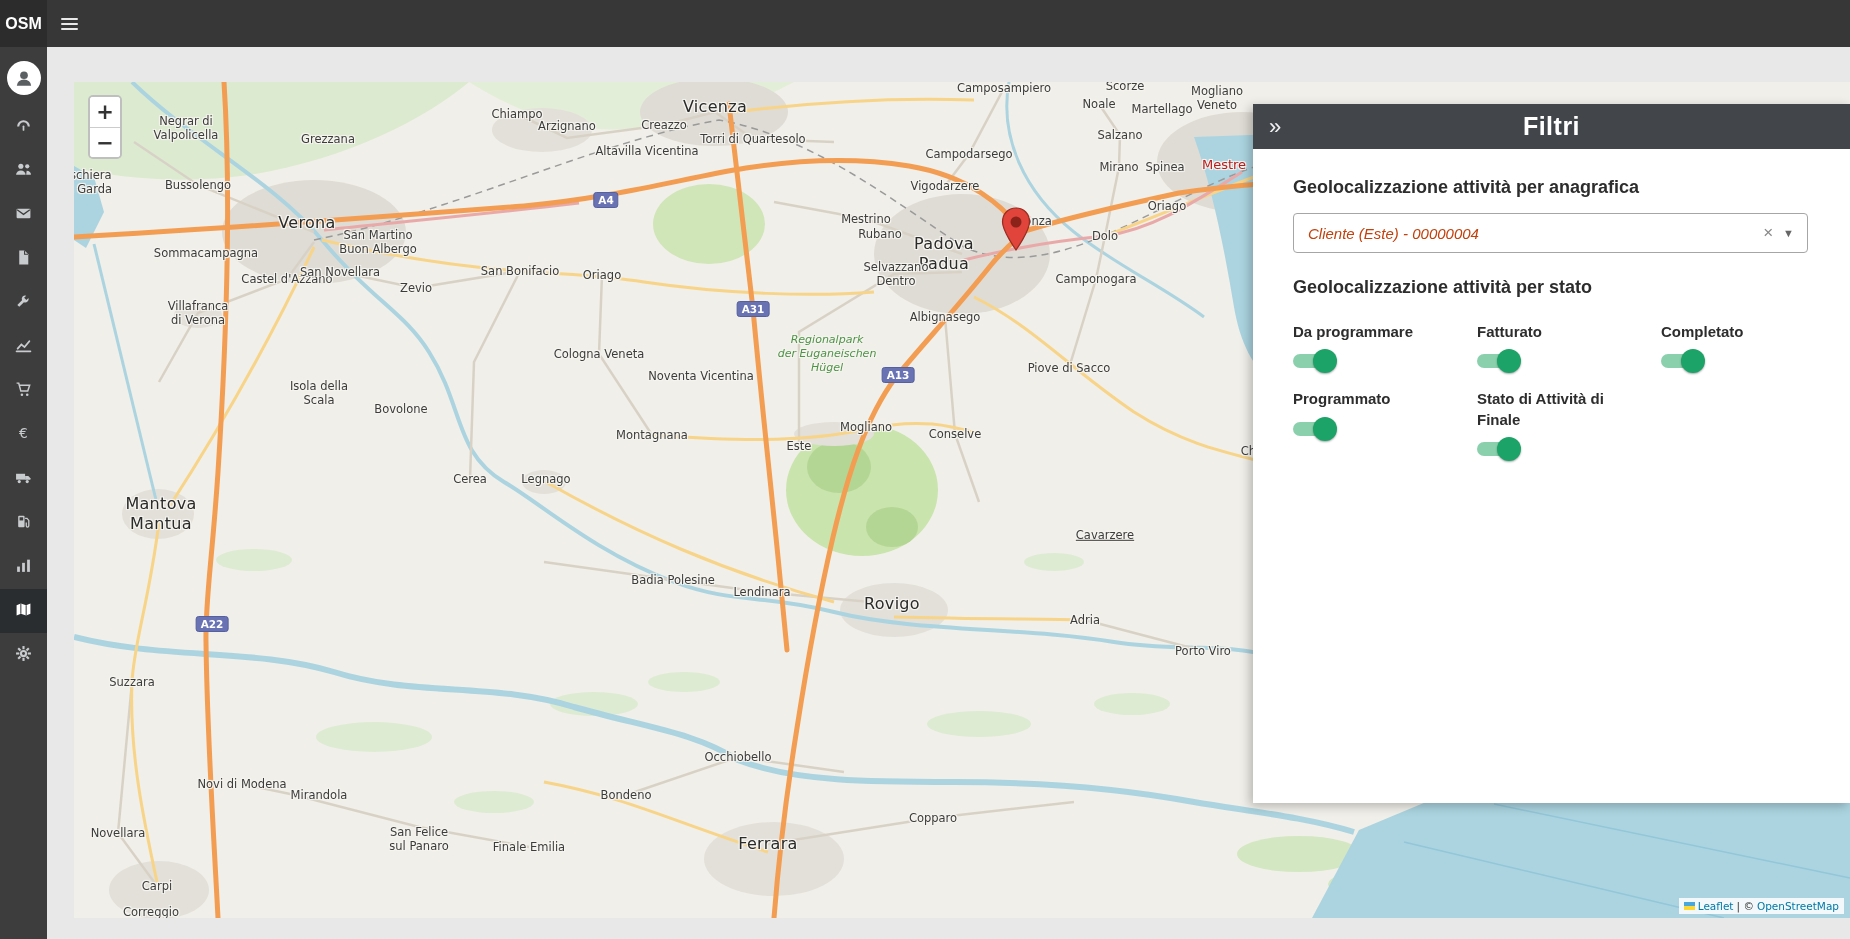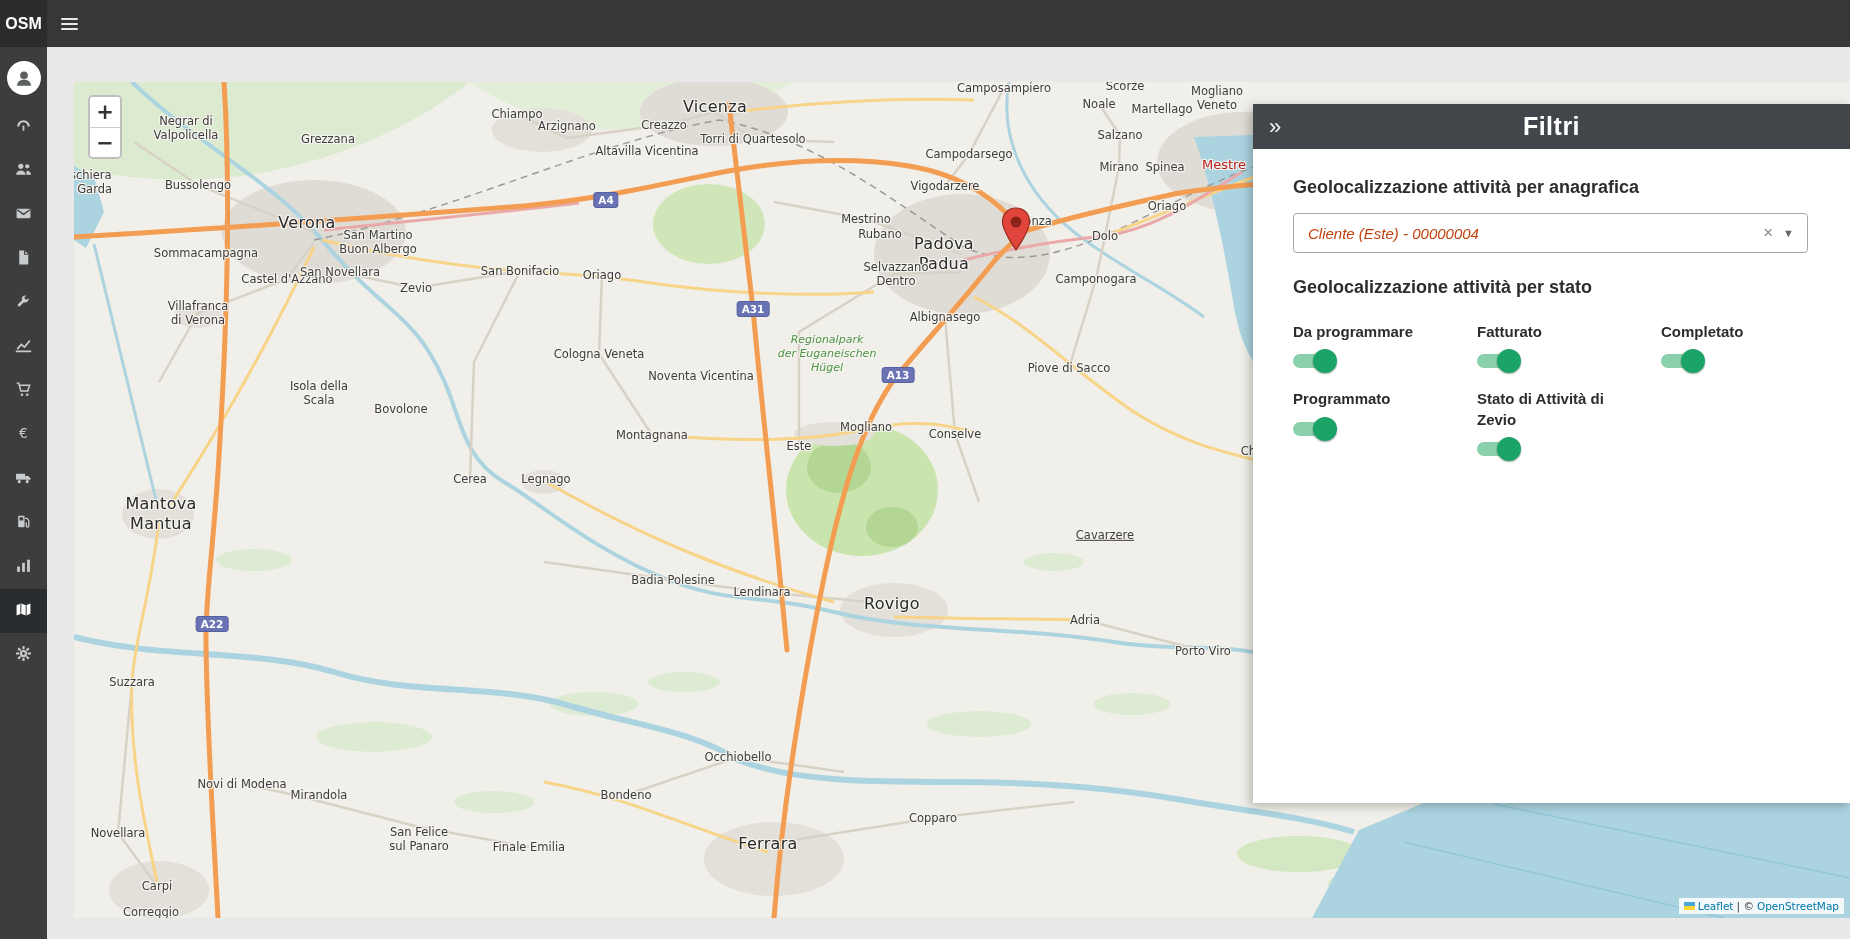--- a/index.html
+++ b/index.html
@@ -436,21 +436,21 @@
           </div>
         </div>
         <div class="toggle-cell">
           <div class="toggle-label">Programmato</div>
           <div class="switch on">
             <span class="track"></span>
             <span class="knob"></span>
           </div>
         </div>
         <div class="toggle-cell">
-          <div class="toggle-label">Stato di Attività di Zevio</div>
+          <div class="toggle-label">Stato di Attività di Finale</div>
           <div class="switch on">
             <span class="track"></span>
             <span class="knob"></span>
           </div>
         </div>
       </div>
   </div>
 </aside>
 
 </body></html>

